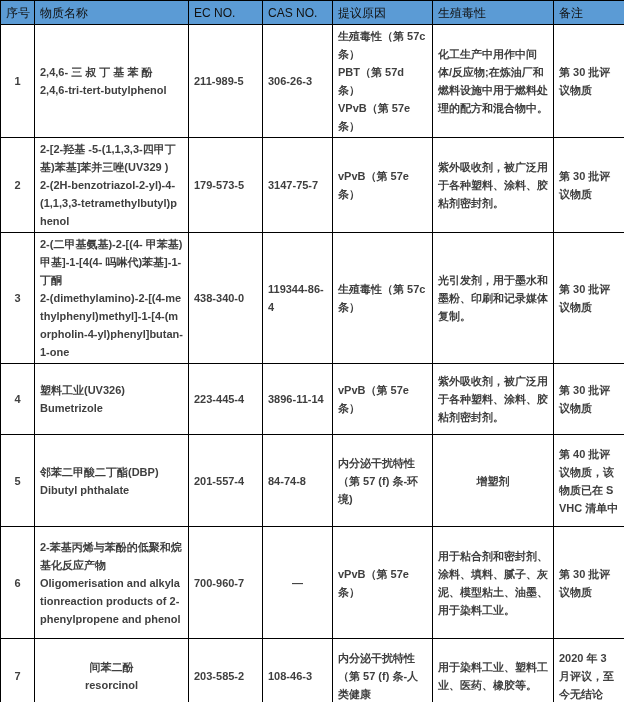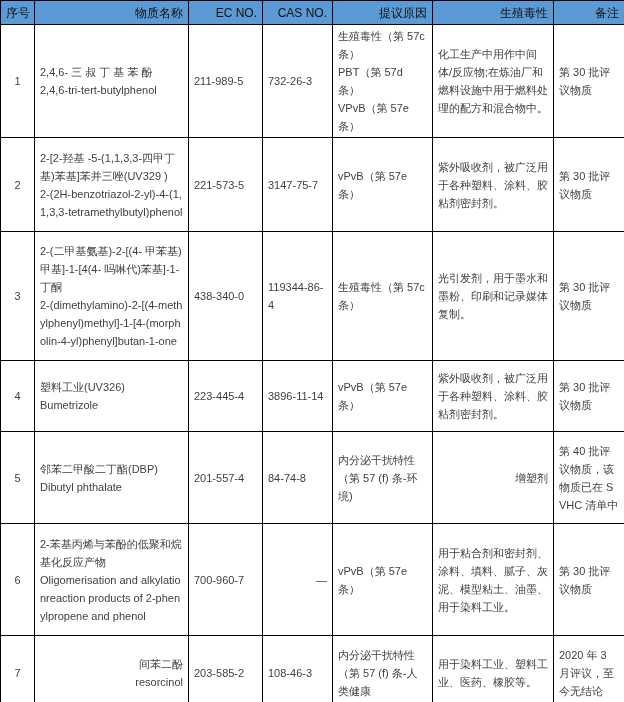--- a/index.html
+++ b/index.html
@@ -22,32 +22,33 @@
   }
   table.substances th,
   table.substances td {
     border: 1px solid #000000;
     padding: 2px 5px;
     vertical-align: middle;
     white-space: pre-line;
     word-break: break-all;
     overflow: hidden;
     box-sizing: border-box;
+    font-weight: bold;
   }
   table.substances thead th {
     background: #5b9bd5;
     color: #111111;
     font-size: 12px;
     font-weight: normal;
-    text-align: right;
+    text-align: left;
     white-space: nowrap;
     height: 24px;
   }
   td.c-no   { text-align: center; }
-  td.center { text-align: right; }
+  td.center { text-align: center; }
   tr.r1 { height: 93px; }
   tr.r2 { height: 94px; }
   tr.r3 { height: 129px; }
   tr.r4 { height: 71px; }
   tr.r5 { height: 92px; }
   tr.r6 { height: 112px; }
   tr.r7 { height: 74px; }
 </style>
 </head>
 <body>
@@ -73,32 +74,32 @@
         <th>生殖毒性</th>
         <th>备注</th>
       </tr>
     </thead>
     <tbody>
       <tr class="r1">
         <td class="c-no">1</td>
         <td>2,4,6- 三 叔 丁 基 苯 酚
 2,4,6-tri-tert-butylphenol</td>
         <td>211-989-5</td>
-        <td>732-26-3</td>
+        <td>306-26-3</td>
         <td>生殖毒性（第 57c 条）
 PBT（第 57d 条）
 VPvB（第 57e 条）</td>
         <td>化工生产中用作中间体/反应物;在炼油厂和燃料设施中用于燃料处理的配方和混合物中。</td>
         <td>第 30 批评议物质</td>
       </tr>
       <tr class="r2">
         <td class="c-no">2</td>
         <td>2-[2-羟基 -5-(1,1,3,3-四甲丁基)苯基]苯并三唑(UV329 )
 2-(2H-benzotriazol-2-yl)-4-(1,1,3,3-tetramethylbutyl)phenol</td>
-        <td>221-573-5</td>
+        <td>179-573-5</td>
         <td>3147-75-7</td>
         <td>vPvB（第 57e 条）</td>
         <td>紫外吸收剂，被广泛用于各种塑料、涂料、胶粘剂密封剂。</td>
         <td>第 30 批评议物质</td>
       </tr>
       <tr class="r3">
         <td class="c-no">3</td>
         <td>2-(二甲基氨基)-2-[(4- 甲苯基)甲基]-1-[4(4- 吗啉代)苯基]-1-丁酮
 2-(dimethylamino)-2-[(4-methylphenyl)methyl]-1-[4-(morpholin-4-yl)phenyl]butan-1-one</td>
         <td>438-340-0</td>

